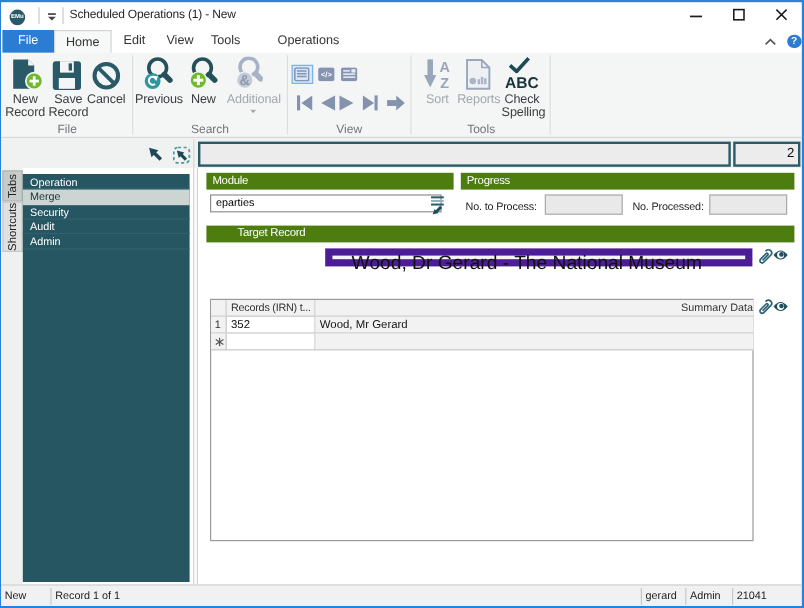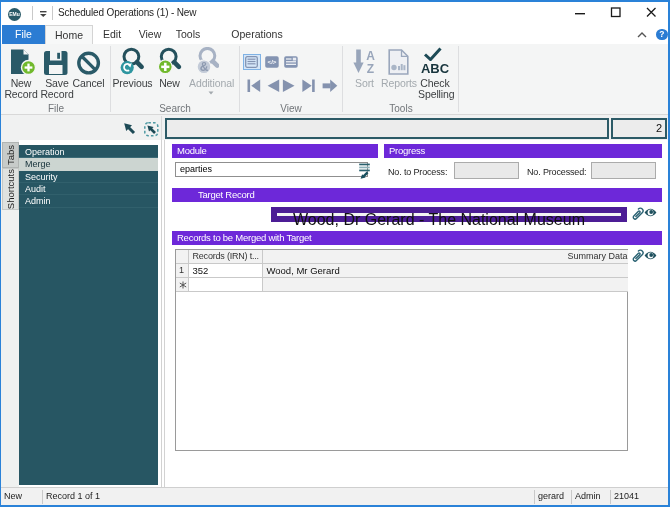--- a/index.html
+++ b/index.html
@@ -40,21 +40,21 @@
 #tabstrip { position:absolute; left:0; top:0; width:18px; height:347px; background:#eff1f0; }
 .vtab { position:absolute; left:0.5px; width:17px; font-size:9.5px; color:#222;
   display:flex; align-items:center; justify-content:center; }
 .vtab span { writing-mode:vertical-rl; transform:rotate(180deg); }
 #sidepanel { position:absolute; left:18px; top:5px; width:139px; height:340px; background:#275663; }
 .srow { position:absolute; left:0; width:139px; height:12.4px; color:#fff; font-size:9px;
   line-height:12.4px; padding-left:6px; }
 .srow.sel { background:#ccd5d1; color:#16323a; }
 #split1 { position:absolute; left:160.3px; top:0; width:1px; height:347px; background:#d2d2d2; }
 #split2 { position:absolute; left:162.8px; top:0; width:1px; height:347px; background:#d2d2d2; }
-.ghead { position:absolute; background:#6d28d9; color:#fff; font-size:9.5px; letter-spacing:-0.25px; line-height:14px; height:14px; padding-left:5px; }
+.ghead { position:absolute; background:#4d7c0f; color:#fff; font-size:9.5px; letter-spacing:-0.25px; line-height:14px; height:14px; padding-left:5px; }
 .tbox { position:absolute; background:#fff; border:1px solid #8f8f8f; font-size:9px; color:#000; padding-left:4px; }
 .dbox { position:absolute; background:#e9e9e9; border:1px solid #ababab; }
 .robox { position:absolute; background:#f4f4f4; border:6px solid #4c1d95; font-size:16px; color:#111; padding-left:16px; }
 .flabel { position:absolute; font-size:9px; letter-spacing:-0.15px; color:#1d1d1d; white-space:nowrap; }
 
 #grid { position:absolute; left:173.5px; top:108.5px; width:453.5px; height:202px; background:#fff; border:1px solid #9a9a9a; }
 .gcell { position:absolute; font-size:9.5px; color:#111; border-right:1px solid #c9c9c9; border-bottom:1px solid #c9c9c9;
   line-height:13px; padding-left:4px; overflow:hidden; white-space:nowrap; }
 .ghdr { background:#f2f2f2; color:#333; font-size:9px; }
 .gro { background:#f2f2f2; }
@@ -281,21 +281,20 @@
     <g transform="translate(8,8) rotate(45)">
       <path d="M-2.6,-4.6 a2.7,2.7 0 0 1 5.4,0 L2.8,3.6 a1.85,1.85 0 0 1 -3.7,0 L-0.9,-2.9 a0.95,0.95 0 0 1 1.9,0 L1,2.6" fill="none" stroke="#2a6273" stroke-width="1.4" stroke-linecap="round"></path>
     </g>
   </svg>
   <svg class="abs" style="left:642.5px; top:67px;" width="13" height="11" viewBox="0 0 13 11">
     <path d="M0.6 5.5 Q6.5 -2 12.4 5.5 Q6.5 13 0.6 5.5 Z" fill="#1f505e"></path>
     <circle cx="6.5" cy="5.5" r="2.9" fill="#fff"></circle>
     <circle cx="7.2" cy="5" r="1.9" fill="#1f505e"></circle>
   </svg>
 
-  <div class="ghead" style="left:171px; top:90.5px; width:490px;">Records to be Merged with Target</div>
   <div id="grid">
     <div class="gcell ghdr" style="left:0; top:0; width:13px; height:14px;"></div>
     <div class="gcell ghdr" style="left:13px; top:0; width:74px; height:14px; font-size:9px; letter-spacing:-0.2px;">Records (IRN) t...</div>
     <div class="gcell ghdr" style="left:87px; top:0; width:365px; height:14px; border-right:none;text-align:right;">Summary Data</div>
     <div class="gcell ghdr" style="left:0; top:14px; width:13px; height:14px; text-align:center; padding-left:0;">1</div>
     <div class="gcell" style="left:13px; top:14px; width:74px; height:14px;">352</div>
     <div class="gcell gro" style="left:87px; top:14px; width:365px; height:14px; border-right:none;">Wood, Mr Gerard</div>
     <div class="gcell ghdr" style="left:0; top:28px; width:13px; height:14px;"></div>
     <div class="gcell" style="left:13px; top:28px; width:74px; height:14px;"></div>
     <div class="gcell gro" style="left:87px; top:28px; width:365px; height:14px; border-right:none;"></div>

